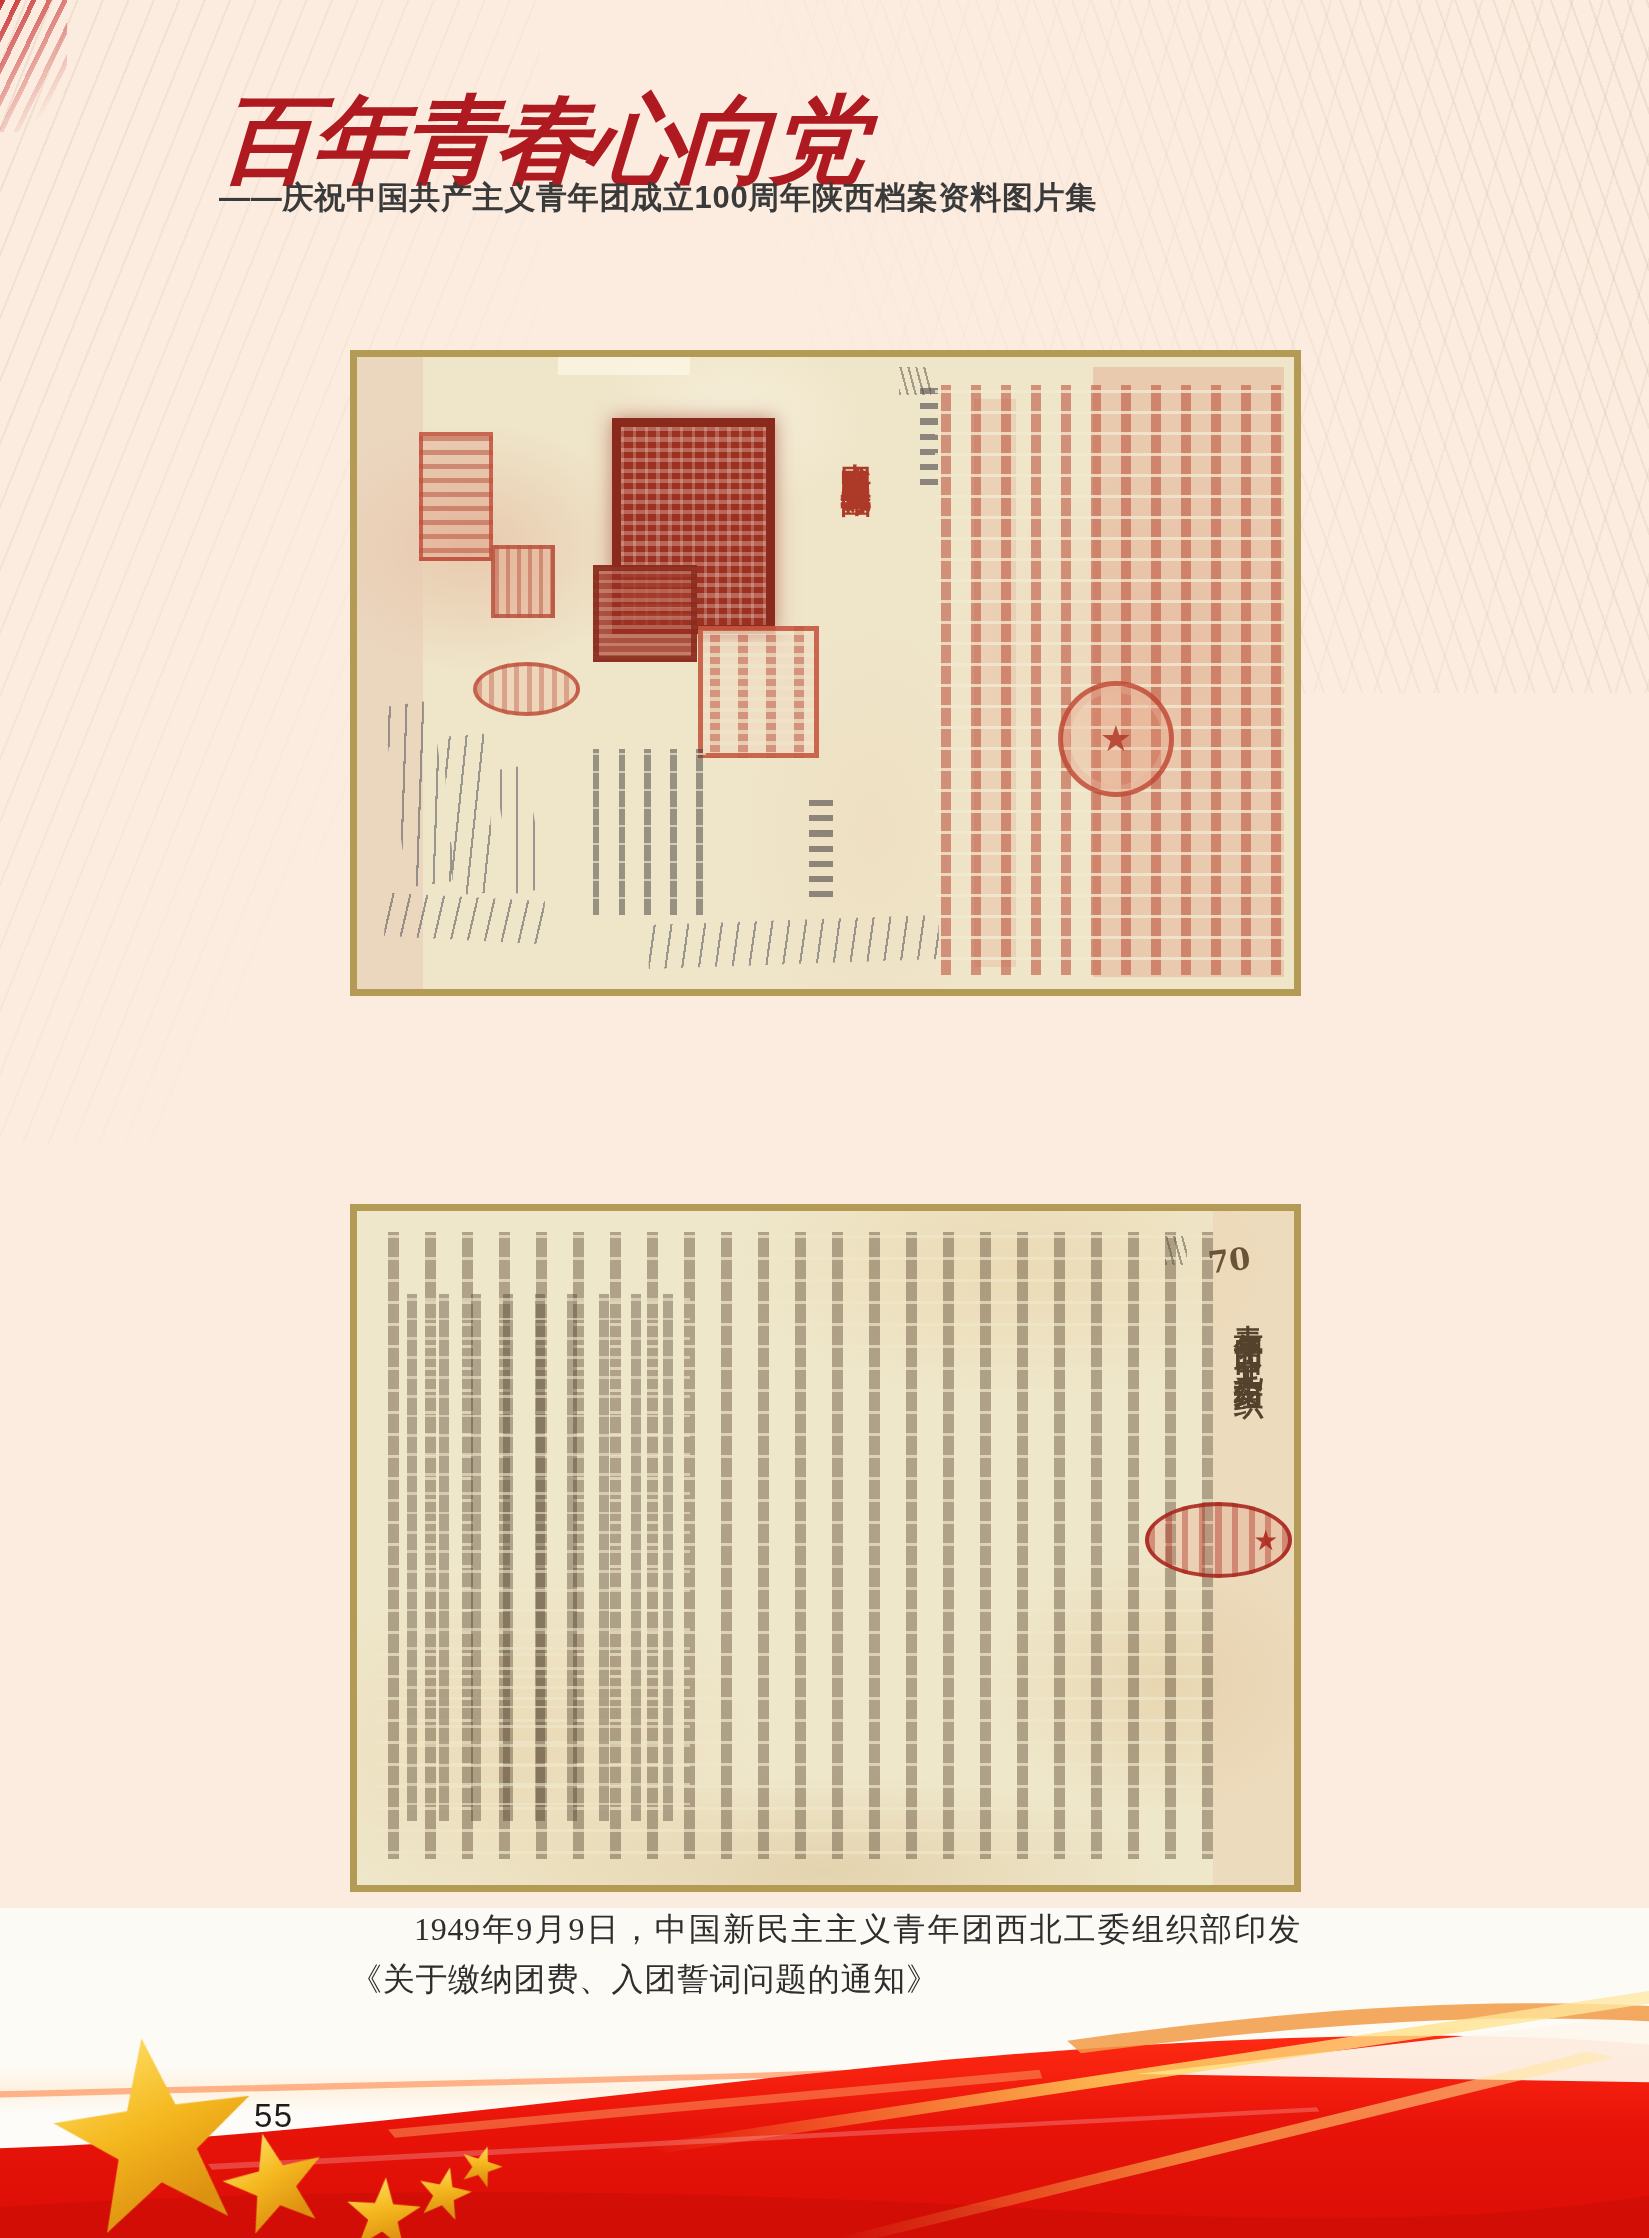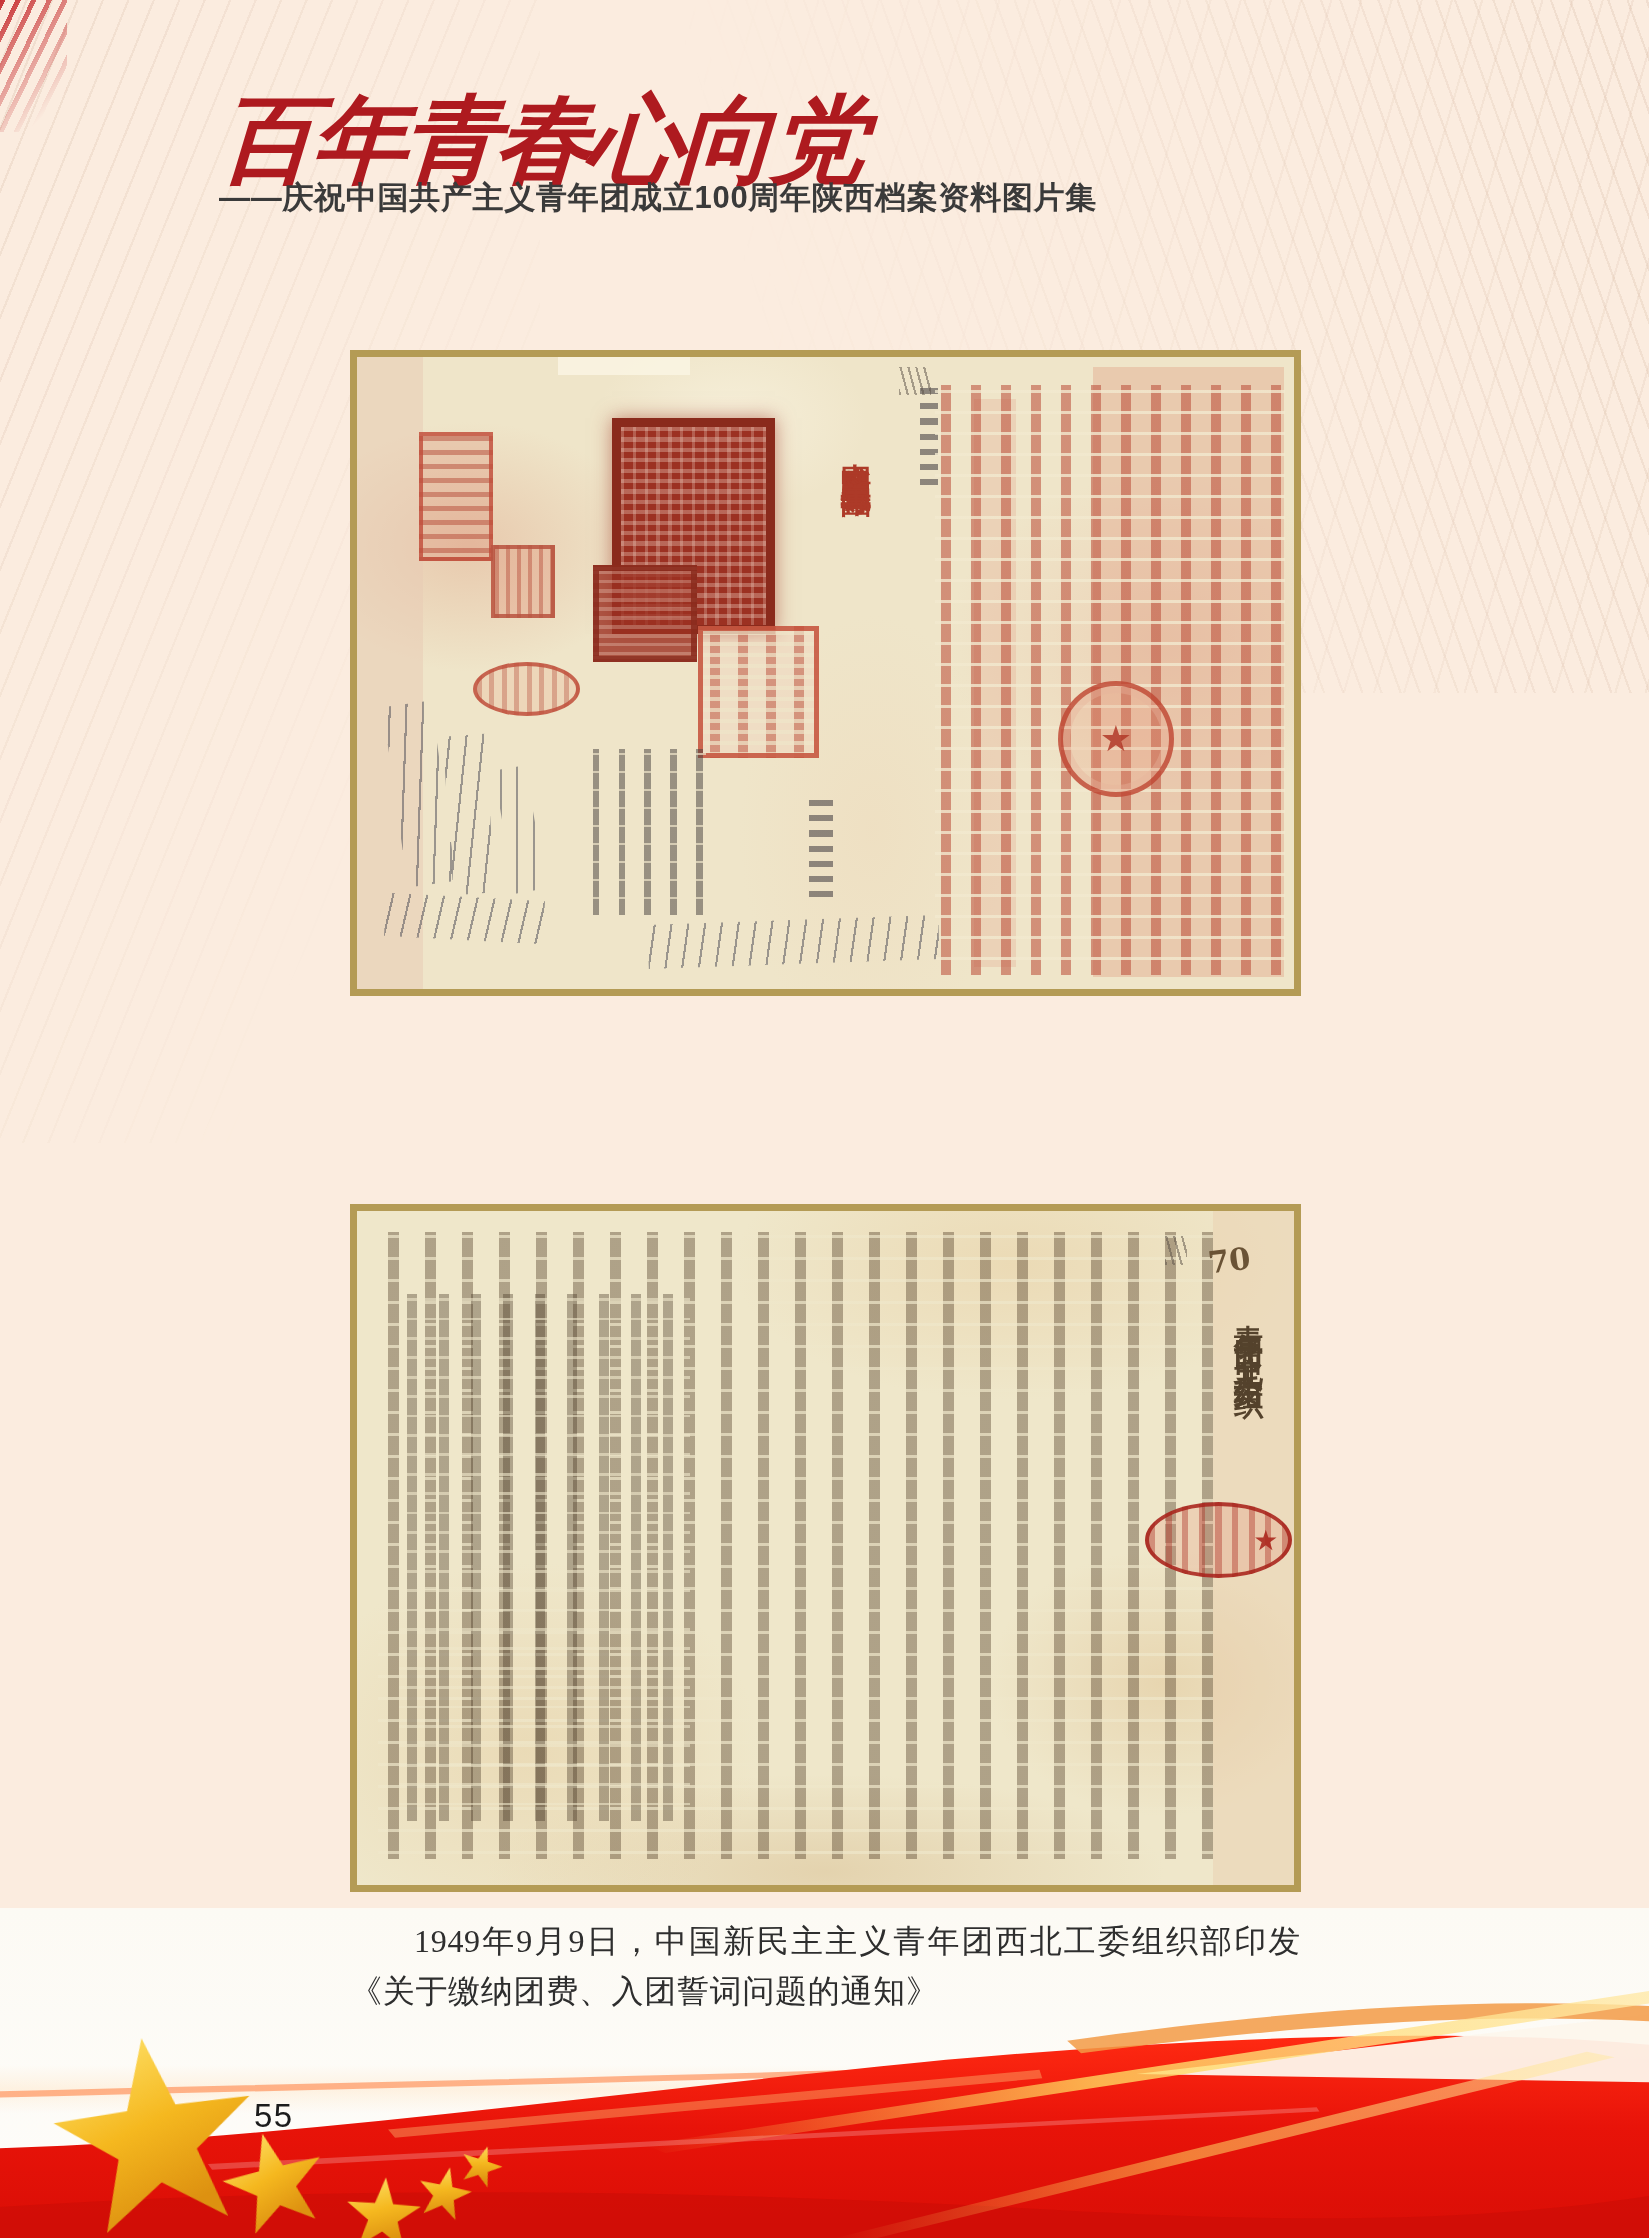--- a/index.html
+++ b/index.html
@@ -152,21 +152,21 @@
     display:flex;align-items:center;justify-content:flex-end;
     color:rgba(172,40,30,.9);font-size:28px;padding-right:9.7px;box-sizing:border-box;
   }
   
   .caption{
     position:absolute;left:350px;width:951px;margin:0;z-index:3;
     font-size:32px;line-height:1.56;color:#2e2e2e;
     text-indent:2em;text-align:justify;letter-spacing:0.7px;
   }
   .caption1{top:1034px;}
-  .caption2{top:1905px;margin-top:12px;}
+  .caption2{top:1905px;}
   
   .bottom-strip{
     position:absolute;left:0;top:1908px;width:1650px;height:331px;z-index:1;
     background:linear-gradient(#fcfaf4,#fefdfa);
   }
   .ribbon-svg{position:absolute;left:0;top:1909px;width:1650px;height:330px;z-index:2;}
   .star-shadow{filter:drop-shadow(-10px 12px 14px rgba(120,40,10,.45));}
   .page-number{
     position:absolute;left:254px;top:2097px;z-index:4;
     font-family:"Liberation Sans","DejaVu Sans",sans-serif;

